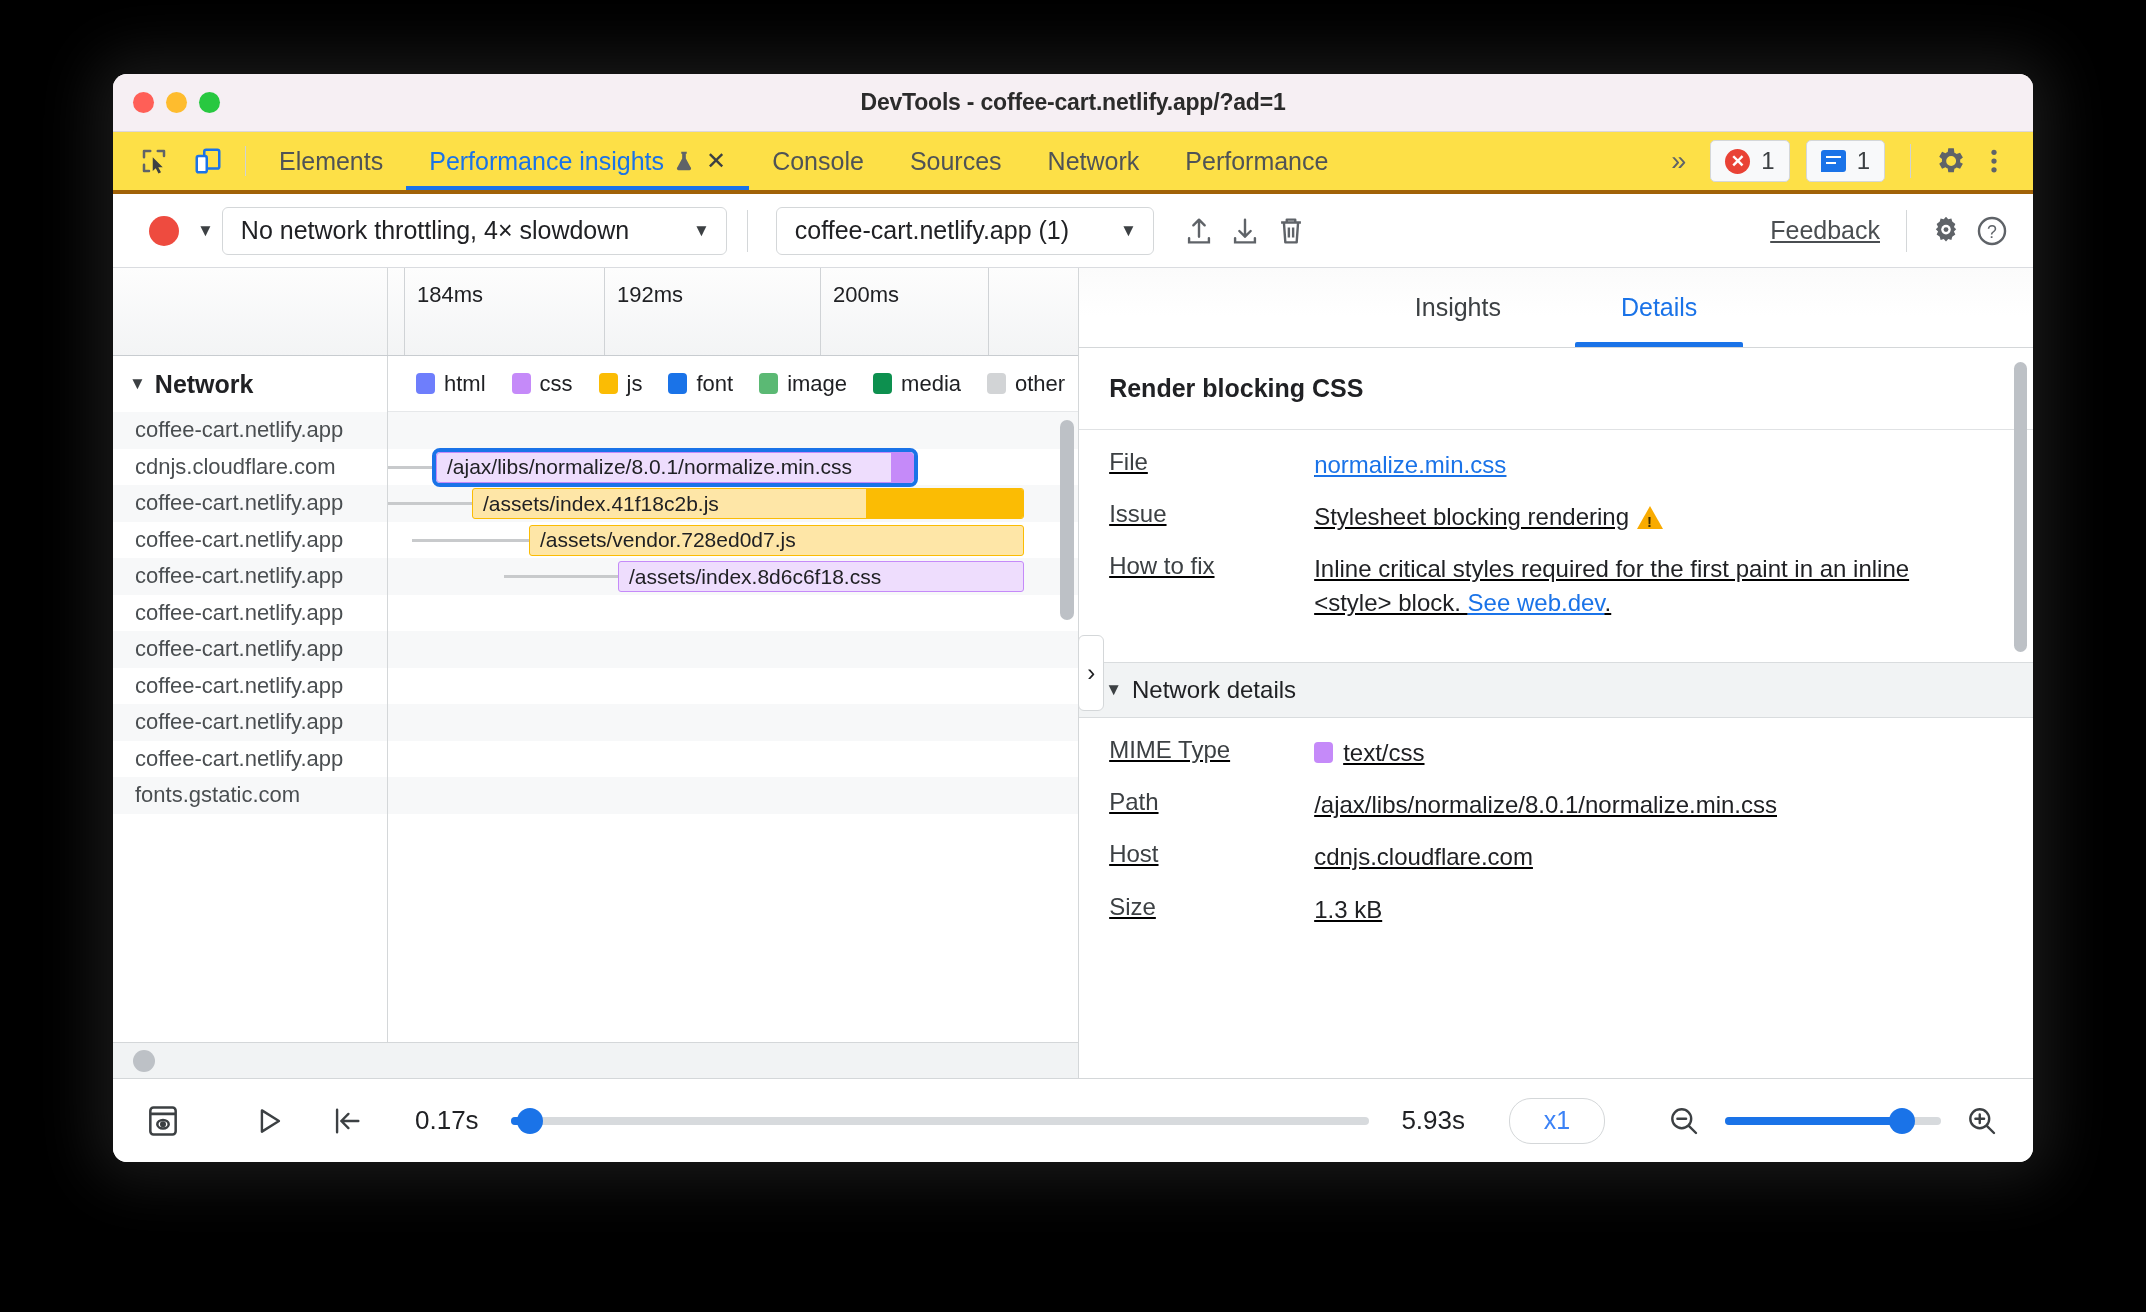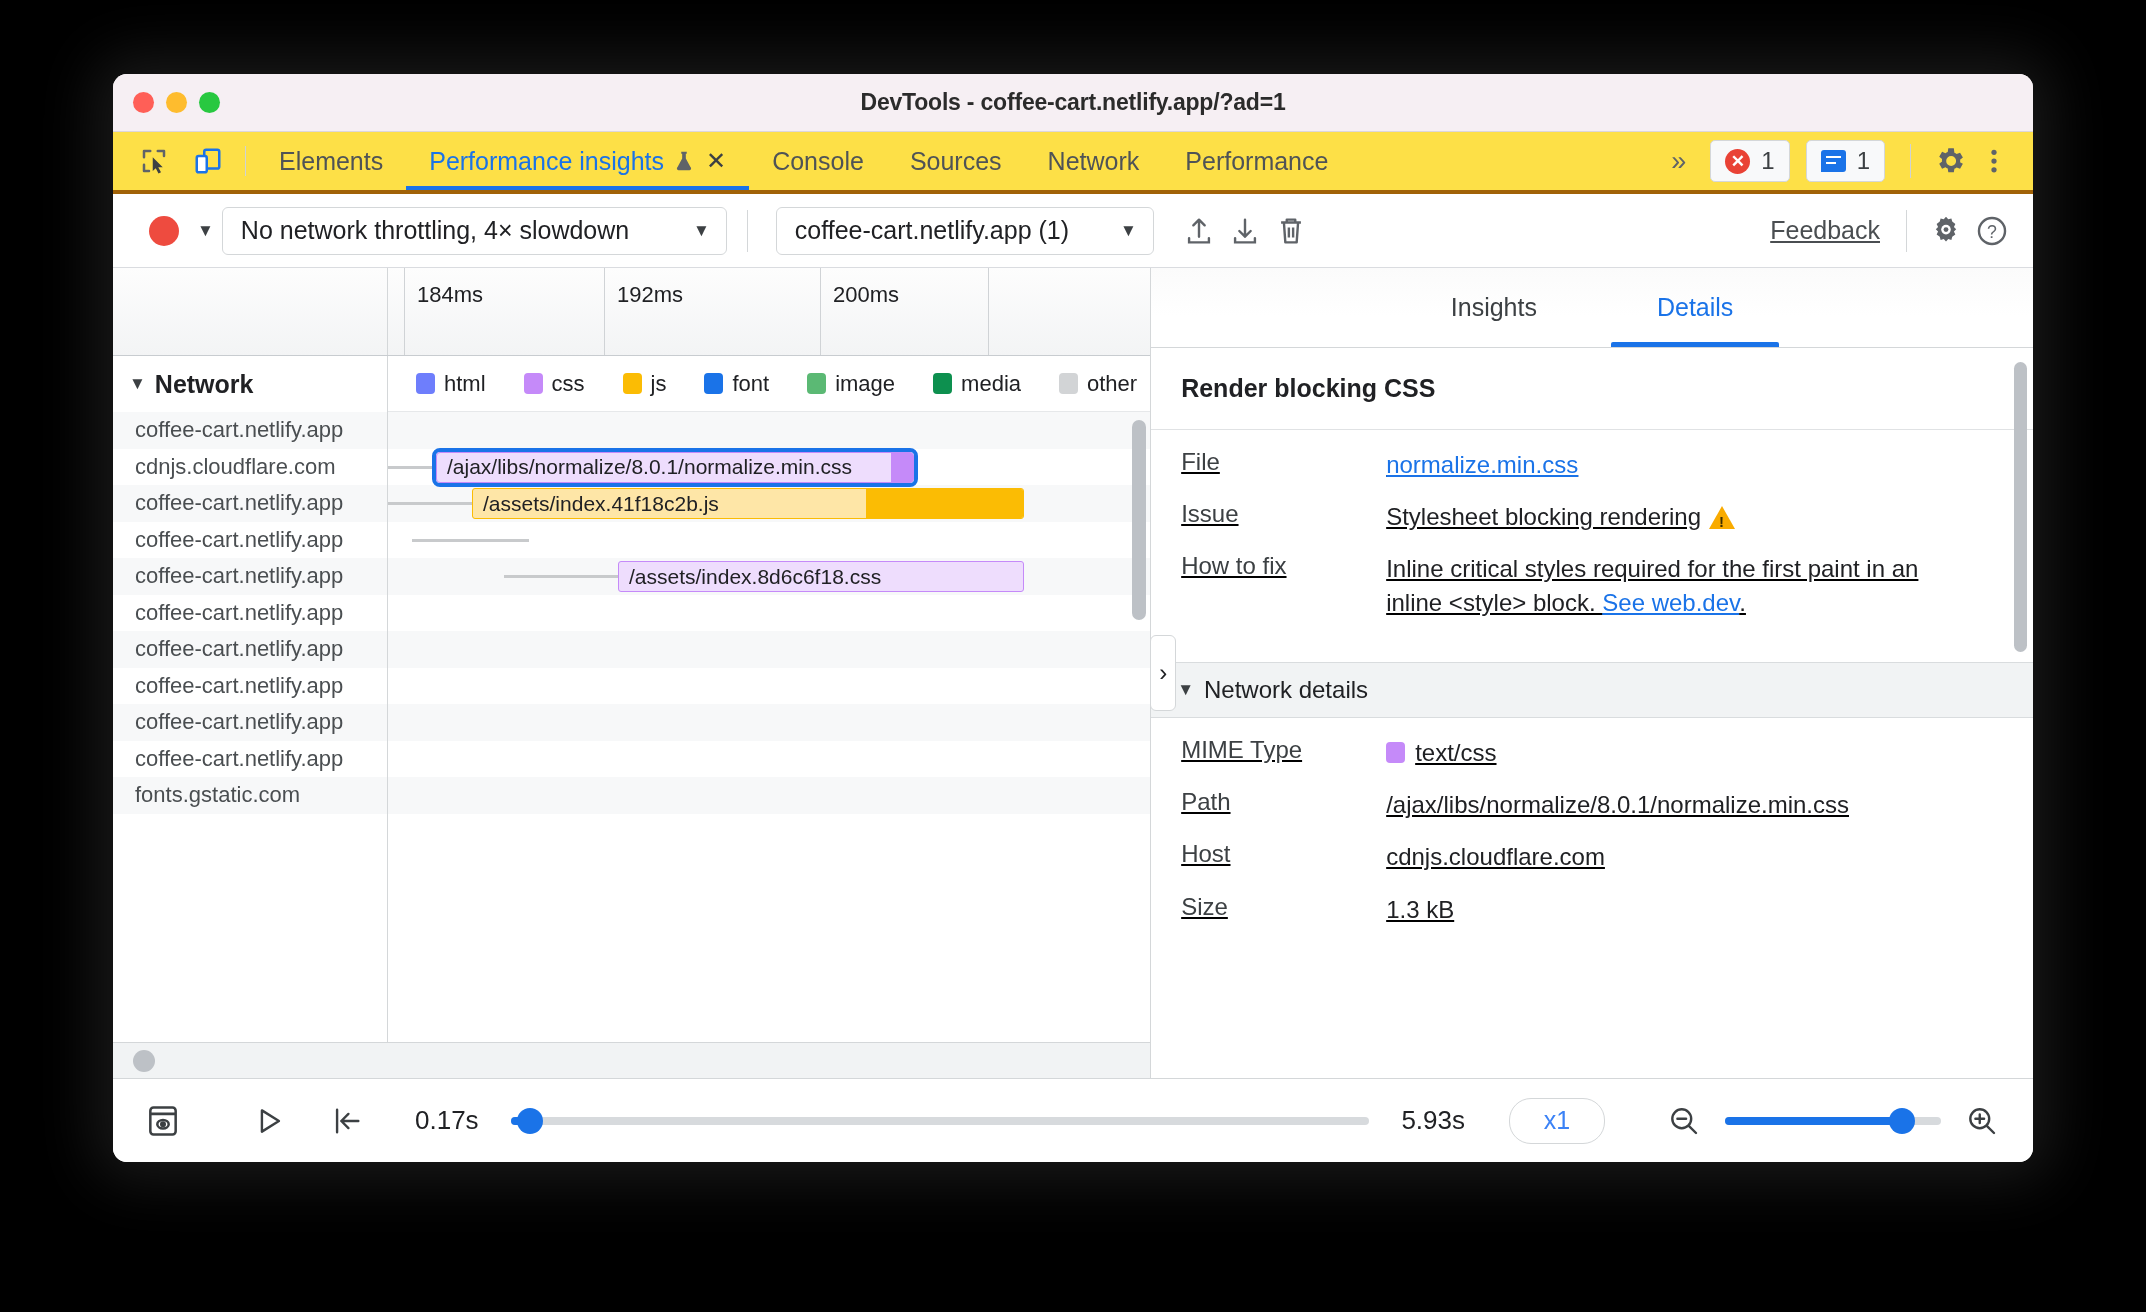--- a/index.html
+++ b/index.html
@@ -199,21 +199,21 @@
   .name-row.alt { background: #f7f8f9; }
   .track-col {
     flex: 1 1 auto;
     position: relative;
     background: #fff;
     overflow: hidden;
   }
   .legend {
     height: 56px;
     display: flex; align-items: center;
-    gap: 25px;
+    gap: 13px;
     padding-left: 28px;
     border-bottom: 1px solid #e6e8ea;
   }
   .lg-item { display: flex; align-items: center; gap: 9px; font-size: 22px; color: #202124; margin-right: 13px; }
   .sw { width: 19px; height: 21px; border-radius: 4px; }
   .track-rows { position: relative; }
   .trow { height: 36.5px; border-bottom: 0; position: relative; }
   .trow.alt { background: #f7f8f9; }
   .bar {
     position: absolute;
@@ -577,20 +577,23 @@
               <div class="trow alt">
                 <div class="waitline" style="left:0px; width:84px;"></div>
                 <div class="bar" style="left:84px; width:552px; background:#fee6a7; border:1px solid #fbbc04;">
                   <span class="label">/assets/index.41f18c2b.js</span>
                   <span class="tailpart" style="width:157px; background:#fbbc04;"></span>
                 </div>
               </div>
 
               <div class="trow">
                 <div class="waitline" style="left:24px; width:117px;"></div>
+                <div class="bar" style="left:141px; width:495px; background:#fee6a7; border:1px solid #fbbc04;">
+                  <span class="label">/assets/vendor.728ed0d7.js</span>
+                </div>
               </div>
 
               <div class="trow alt">
                 <div class="waitline" style="left:116px; width:114px;"></div>
                 <div class="bar" style="left:230px; width:406px; background:#eeddfd; border:1px solid #c58af9;">
                   <span class="label">/assets/index.8d6c6f18.css</span>
                 </div>
               </div>
 
               <div class="trow"></div>

